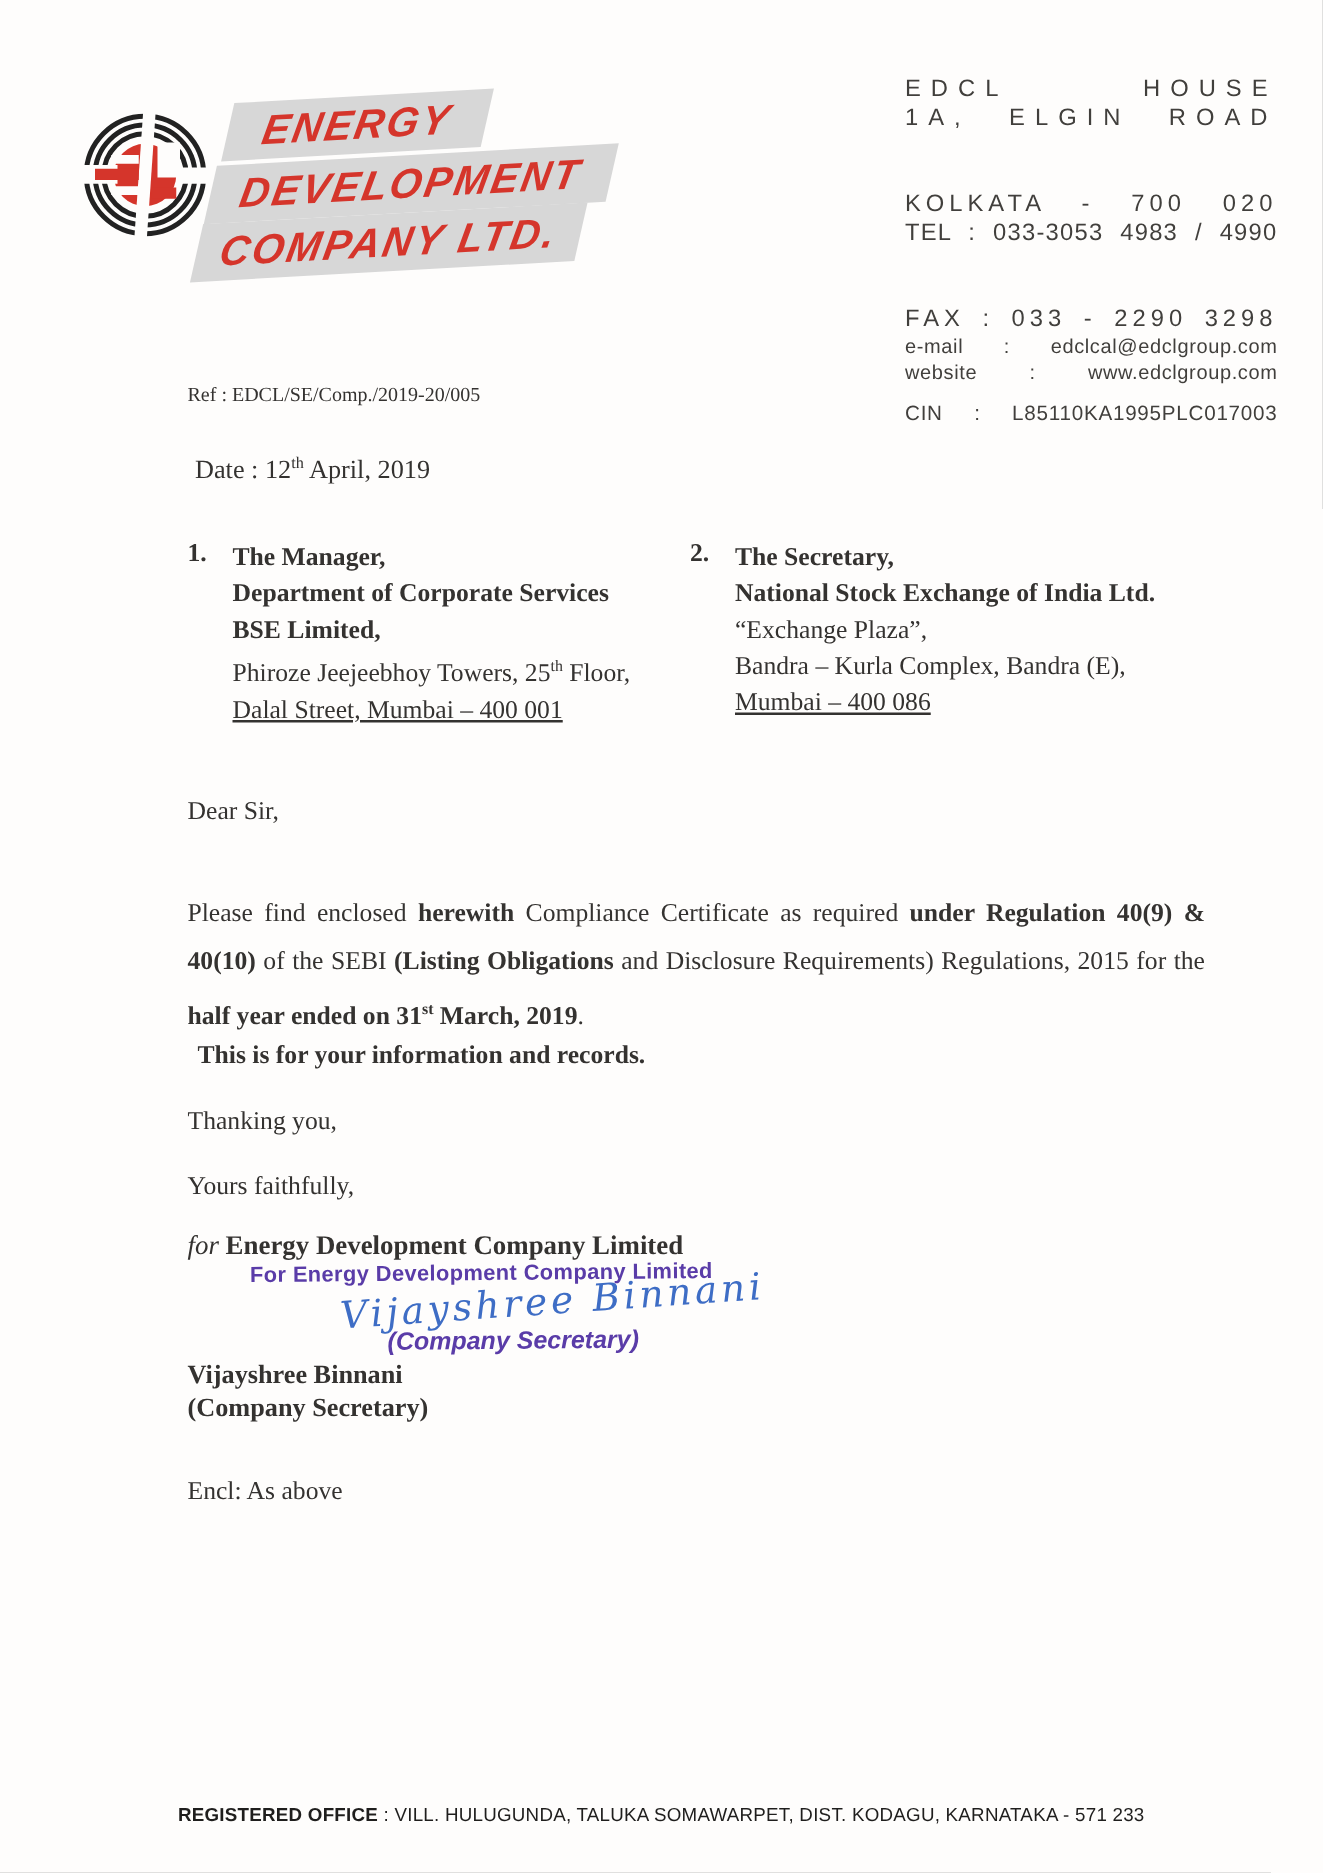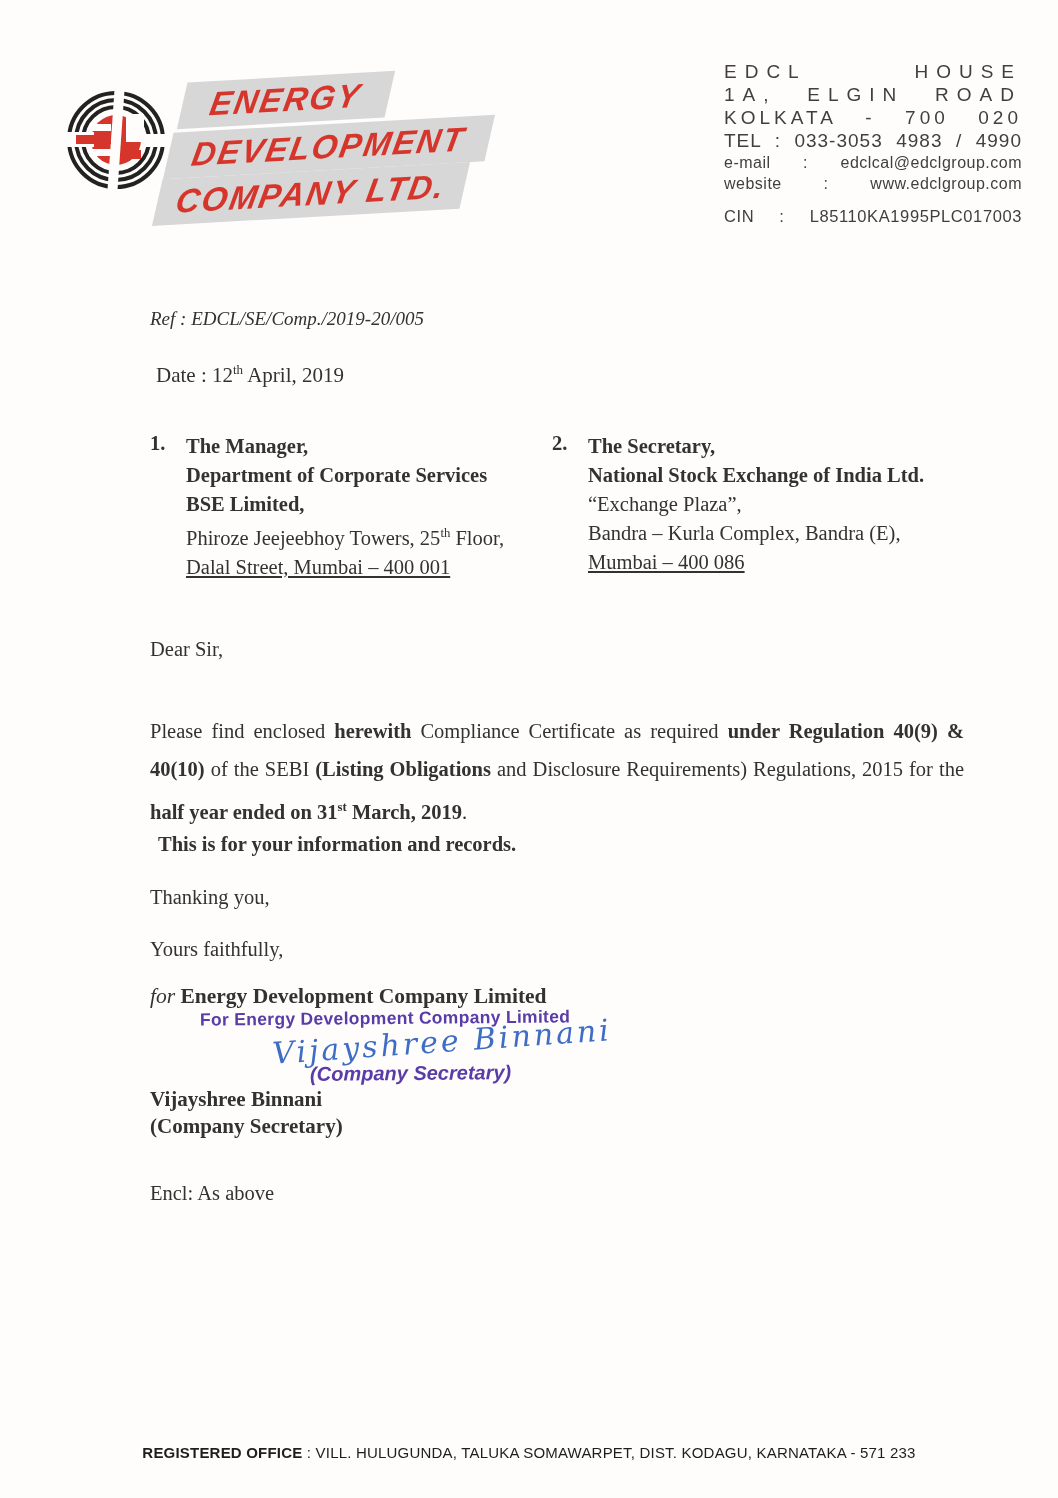--- a/index.html
+++ b/index.html
@@ -40,27 +40,27 @@
   .band-development{left:168px;top:124px;width:322px;}
   .band-company{left:157px;top:171px;width:308px;}
   
   .lh-address{
     position:absolute;left:724px;top:60px;width:298px;
     font-family:"Liberation Sans", sans-serif;
     color:var(--head-ink);
   }
   .lh-line{display:block;text-align:justify;text-align-last:justify;line-height:23px;}
   .ls-big{font-size:19px;letter-spacing:8px;}
-  .ls-med{font-size:19px;letter-spacing:4px;}
+  .ls-med{font-size:19px;letter-spacing:4px;margin-top:46px;}
   .ls-tel{font-size:19px;letter-spacing:1px;}
   .ls-small{font-size:16px;letter-spacing:0.5px;line-height:21px;}
   .lh-cin{margin-top:12px;font-size:16.5px;letter-spacing:0.6px;}
   
   .abs{position:absolute;}
-  .ref-line{left:150px;top:308px;font-size:19px;font-style:italic;}
+  .ref-line{left:150px;top:308px;font-size:16px;}
   .date-line{left:156px;top:362px;font-size:21px;}
   sup{font-size:0.62em;}
   
   .recipient-num{font-weight:bold;font-size:20.5px;}
   .recipient{font-size:20.5px;line-height:29px;}
   .r-num-1{left:150px;top:432px;}
   .r-block-1{left:186px;top:432px;width:375px;}
   .r-num-2{left:552px;top:432px;}
   .r-block-2{left:588px;top:432px;width:390px;}
   .bold{font-weight:bold;}
@@ -141,20 +141,21 @@
   </div>
   <div class="band band-company">
     <span>COMPANY LTD.</span>
   </div>
 
   <div class="lh-address">
     <span class="lh-line ls-big">EDCL HOUSE</span>
     <span class="lh-line ls-big">1A, ELGIN ROAD</span>
     <span class="lh-line ls-med">KOLKATA - 700 020</span>
     <span class="lh-line ls-tel">TEL : 033-3053 4983 / 4990</span>
+    <span class="lh-line ls-med">FAX : 033 - 2290 3298</span>
     <span class="lh-line ls-small">e-mail : edclcal@edclgroup.com</span>
     <span class="lh-line ls-small">website : www.edclgroup.com</span>
     <span class="lh-line ls-small lh-cin">CIN : L85110KA1995PLC017003</span>
   </div>
 
   <div class="abs ref-line">Ref : EDCL/SE/Comp./2019-20/005</div>
   <div class="abs date-line"><span>Date : 12</span><sup>th</sup><span> April, 2019</span></div>
 
   <div class="abs recipient-num r-num-1">1.</div>
   <div class="abs recipient r-block-1">

